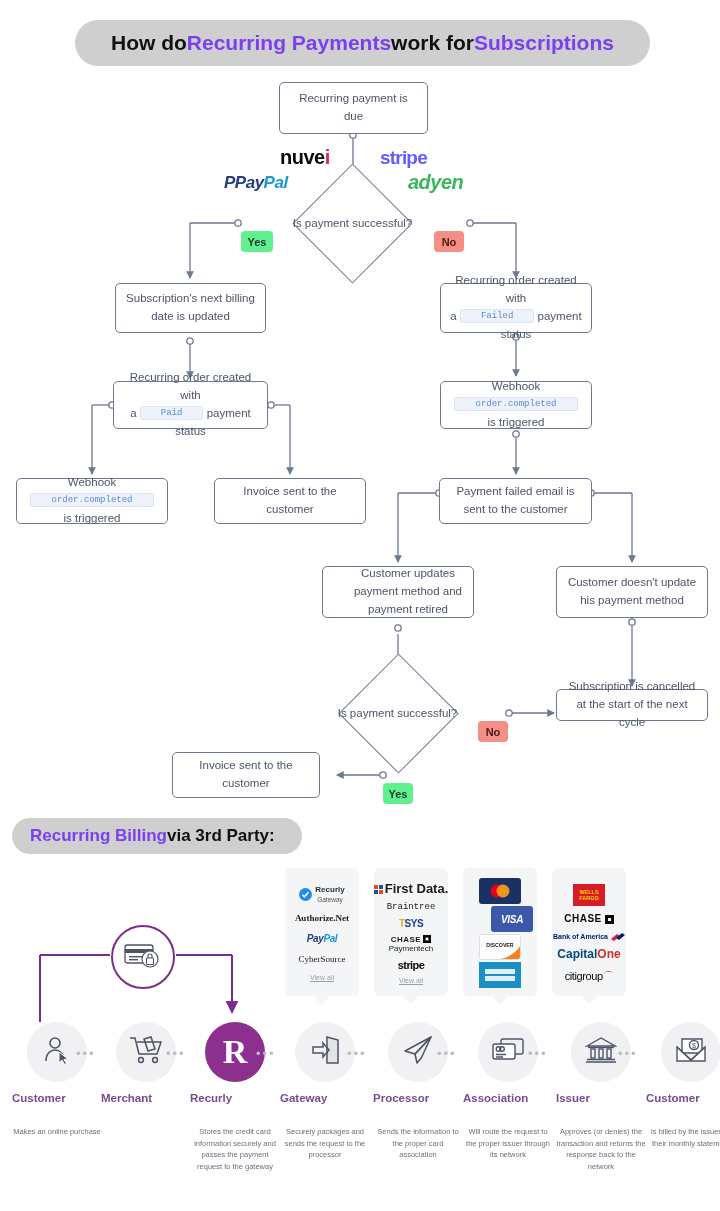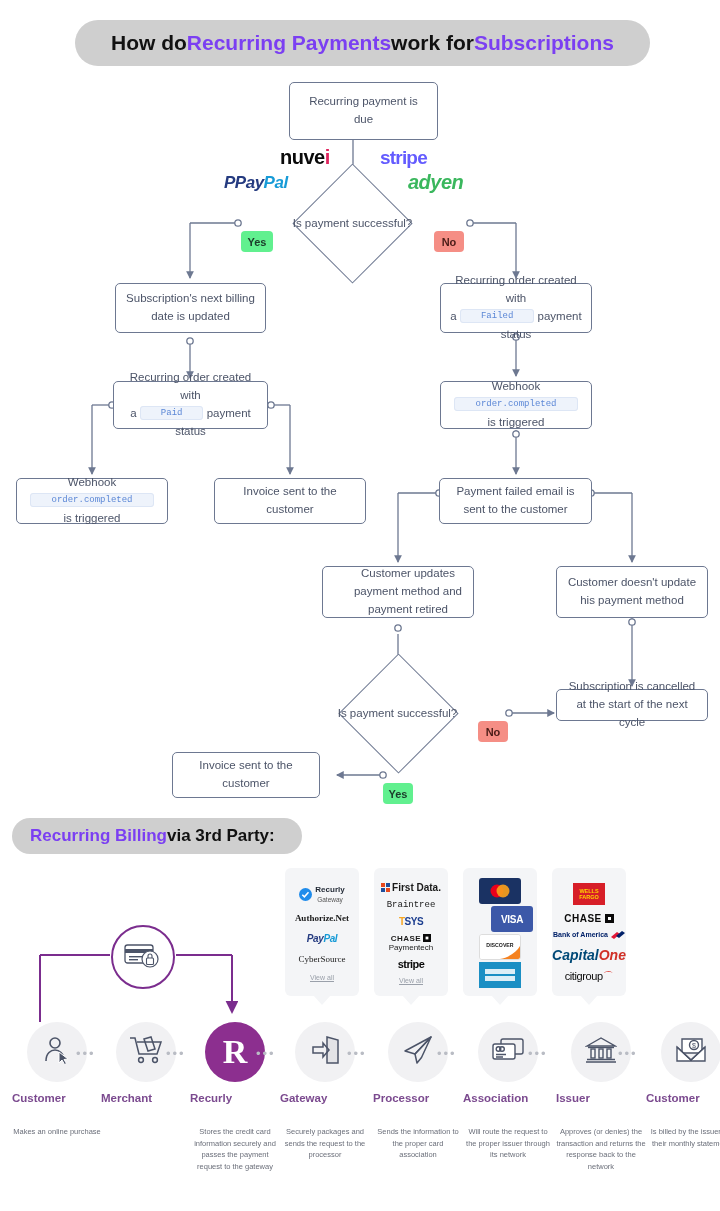--- a/index.html
+++ b/index.html
@@ -109,35 +109,35 @@
     border-top: 10px solid #f4f5f7;
   }
   .brand { font-size: 8px; text-align: center; line-height: 1.15; white-space: nowrap; }
   .viewall { font-size: 7px; color: #9aa0aa; text-decoration: underline; }
 
   .b-recurly { color: #1f2733; font-weight: bold; font-size: 8px; display:flex; align-items:center; gap:3px; }
   .b-recurly .rg-sub { font-weight: normal; font-size: 6.5px; color:#555; }
   .b-auth { font-family: "Liberation Serif", serif; font-weight: bold; font-size: 9px; color: #1a1a1a; }
   .b-paypal { font-style: italic; font-weight: bold; font-size: 10px; letter-spacing:-0.4px; }
   .b-cyber { font-family: "Liberation Serif", serif; font-size: 9px; color: #1a1a1a; }
-  .b-firstdata { font-weight: bold; font-size: 10px; color: #1a1a1a; display:flex; align-items:center; gap:2px;}
+  .b-firstdata { font-weight: bold; font-size: 13px; color: #1a1a1a; display:flex; align-items:center; gap:2px;}
   .b-braintree { font-family: "Liberation Mono", monospace; font-size: 9px; color: #1a1a1a; }
   .b-tsys { font-weight: bold; font-size: 10px; color: #1b3d8f; letter-spacing:-0.5px; }
   .b-tsys .t { color: #f5a623; }
   .b-chasep { font-size: 8px; color:#1a1a1a; text-align:center; line-height:1.15; }
   .b-chasep b { letter-spacing: 0.5px; }
   .b-stripe { font-weight: bold; font-size: 11px; color: #0a0a0a; letter-spacing:-0.6px; }
   .b-wells { background:#d71e28; color:#ffd400; font-weight:bold; font-size:5.5px; padding:5px 6px; text-align:center; line-height:1.1; }
   .b-chase { font-weight: bold; font-size: 10px; color: #0a0a0a; letter-spacing:0.5px; display:flex; align-items:center; gap:3px;}
   .b-boa { font-weight: bold; font-size: 7px; color: #012169; display:flex; align-items:center; gap:3px;}
-  .b-capone { font-style: italic; font-weight: bold; font-size: 14px; color: #004977; text-align: right; }
+  .b-capone { font-weight: bold; font-size: 12px; color: #004977; text-align: right; }
   .b-citi { font-size: 11px; color: #0a0a0a; letter-spacing:-0.4px; }
   .cardimg { width: 42px; height: 26px; border-radius: 3px; display:flex; align-items:center; justify-content:center; }
   .ci-mc { background:#1a3263; }
-  .ci-visa { background:#3c58a8; color:#fff; font-weight:bold; font-size:10px; letter-spacing:-0.3px;margin-left:24px;}
+  .ci-visa { background:#3c58a8; color:#fff; font-style:italic; font-weight:bold; font-size:10px; letter-spacing:-0.3px;margin-left:24px;}
   .ci-disc { background:#fff; border:1px solid #ddd; position:relative; overflow:hidden; }
   .ci-amex { background:#1b8fc4; color:#fff; font-weight:bold; font-size:4.6px; text-align:center; line-height:1.25; letter-spacing:0.3px;}
 
   
   .pstep { position: absolute; width: 90px; }
   .pcircle {
     width: 60px; height: 60px; border-radius: 50%;
     background: #f1f1f3;
     margin: 0 auto;
     display: flex; align-items: center; justify-content: center;
@@ -222,21 +222,21 @@
 
     <g stroke="#7b2d8e" stroke-width="2" fill="none">
       <path d="M40,955 L40,1022"></path>
       <path d="M40,955 L110,955"></path>
       <path d="M176,955 L232,955"></path>
       <path d="M232,955 L232,1012" marker-end="url(#arwP)"></path>
     </g>
 
   </svg>
 
-  <div class="fbox" id="n-start" style="left:289px; top:82px; width:149px; height:58px;">Recurring payment is due</div>
+  <div class="fbox" id="n-start" style="left:279px; top:82px; width:149px; height:52px;">Recurring payment is due</div>
 
   <div class="logo" id="logo-nuvei">nuve<span class="dot">i</span></div>
   <div class="logo" id="logo-paypal"><span class="pp-a">P</span><span class="pp-a">Pay</span><span class="pp-b">Pal</span></div>
   <div class="logo" id="logo-stripe">stripe</div>
   <div class="logo" id="logo-adyen">adyen</div>
 
   <div class="diamond" style="left:310px; top:181px; width:85px; height:85px;"></div>
   <div class="diamond-label" style="left:275px; top:212px; width:155px; height:22px;">Is payment successful?</div>
   <div class="chip yes" style="left:241px; top:213px; width:32px; height:21px;">Yes</div>
   <div class="chip no" style="left:434px; top:213px; width:30px; height:21px;">No</div>

